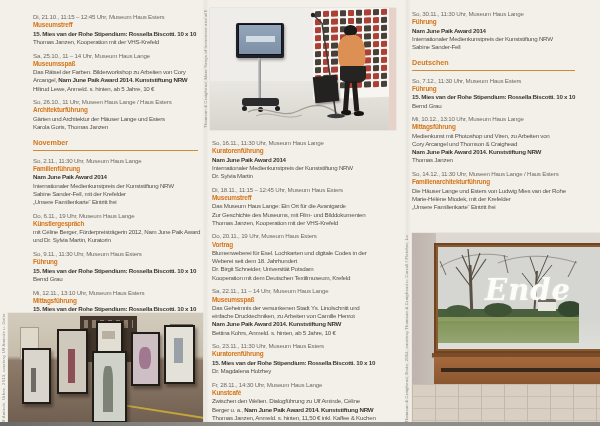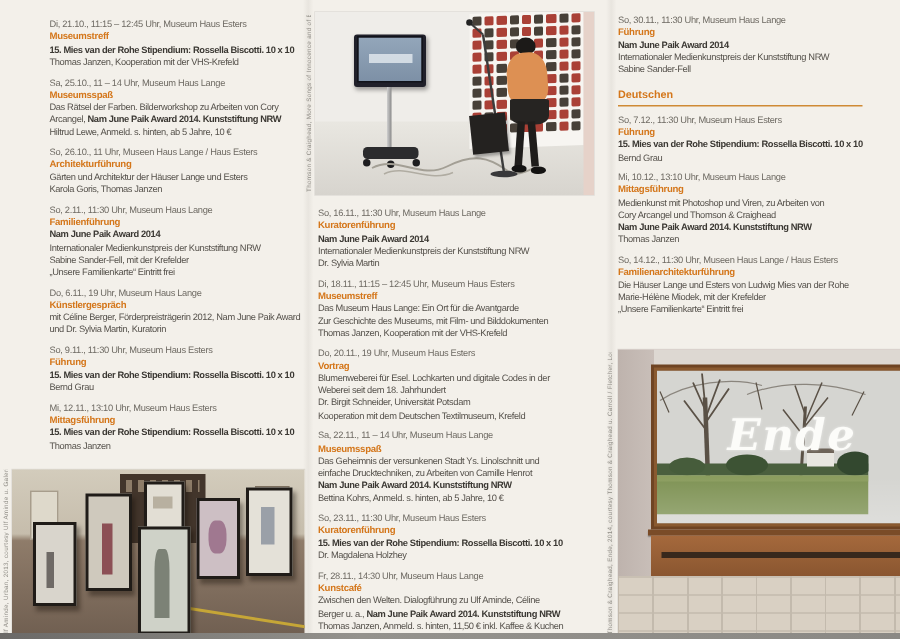--- a/index.html
+++ b/index.html
@@ -67,20 +67,21 @@
       <div class="ev-line"><span>Das Rätsel der Farben. Bilderworkshop zu Arbeiten von Cory</span></div>
       <div class="ev-line"><span>Arcangel, </span><span class="b">Nam June Paik Award 2014. Kunststiftung NRW</span></div>
       <div class="ev-line"><span>Hiltrud Lewe, Anmeld. s. hinten, ab 5 Jahre, 10 €</span></div>
     </div>
     <div class="event">
       <div class="ev-date">So, 26.10., 11 Uhr, Museen Haus Lange / Haus Esters</div>
       <div class="ev-cat">Architekturführung</div>
       <div class="ev-line"><span>Gärten und Architektur der Häuser Lange und Esters</span></div>
       <div class="ev-line"><span>Karola Goris, Thomas Janzen</span></div>
     </div>
+    <div class="month">November</div>
     <div class="event">
       <div class="ev-date">So, 2.11., 11:30 Uhr, Museum Haus Lange</div>
       <div class="ev-cat">Familienführung</div>
       <div class="ev-line"><span class="b">Nam June Paik Award 2014</span></div>
       <div class="ev-line"><span>Internationaler Medienkunstpreis der Kunststiftung NRW</span></div>
       <div class="ev-line"><span>Sabine Sander-Fell, mit der Krefelder</span></div>
       <div class="ev-line"><span>„Unsere Familienkarte“ Eintritt frei</span></div>
     </div>
     <div class="event">
       <div class="ev-date">Do, 6.11., 19 Uhr, Museum Haus Lange</div>

